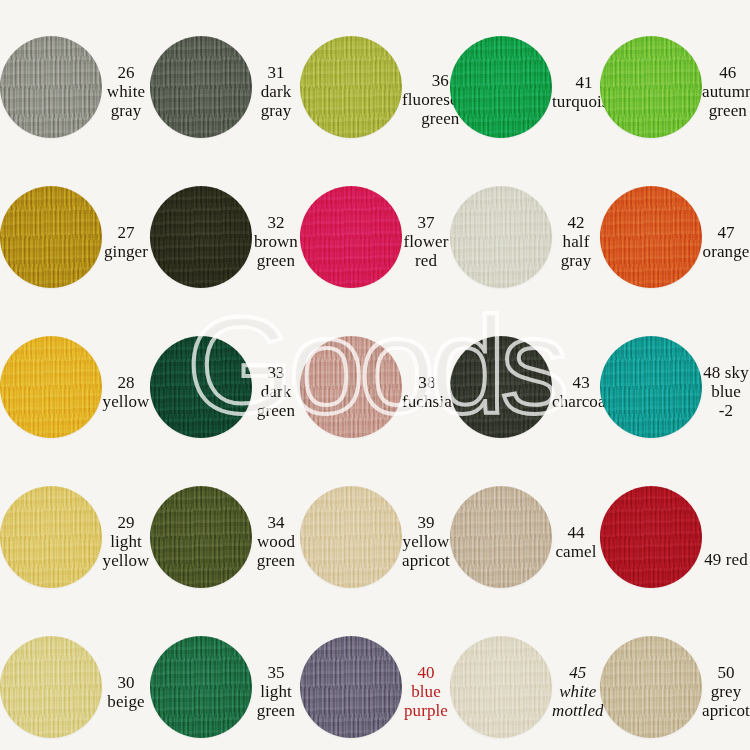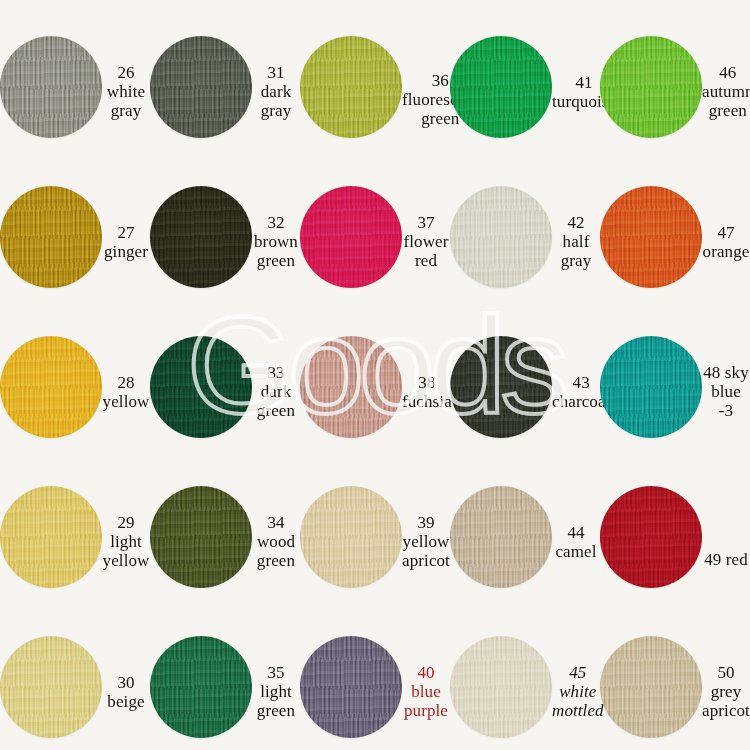--- a/index.html
+++ b/index.html
@@ -157,21 +157,21 @@
     <div class="cell">
       <div class="swatch" style="background: rgb(199, 154, 142);"></div>
       <div class="label" style="color: rgb(22, 18, 14);">38 fuchsia</div>
     </div>
     <div class="cell">
       <div class="swatch" style="background: rgb(50, 54, 44);"></div>
       <div class="label" style="color: rgb(22, 18, 14);">43 charcoal</div>
     </div>
     <div class="cell">
       <div class="swatch" style="background: rgb(17, 150, 143);"></div>
-      <div class="label" style="color: rgb(22, 18, 14);">48 sky blue -3</div>
+      <div class="label" style="color: rgb(22, 18, 14);">48 sky blue -2</div>
     </div>
     <div class="cell">
       <div class="swatch" style="background: rgb(221, 199, 104);"></div>
       <div class="label" style="color: rgb(22, 18, 14);">29 light yellow</div>
     </div>
     <div class="cell">
       <div class="swatch" style="background: rgb(74, 85, 38);"></div>
       <div class="label" style="color: rgb(22, 18, 14);">34 wood green</div>
     </div>
     <div class="cell">

